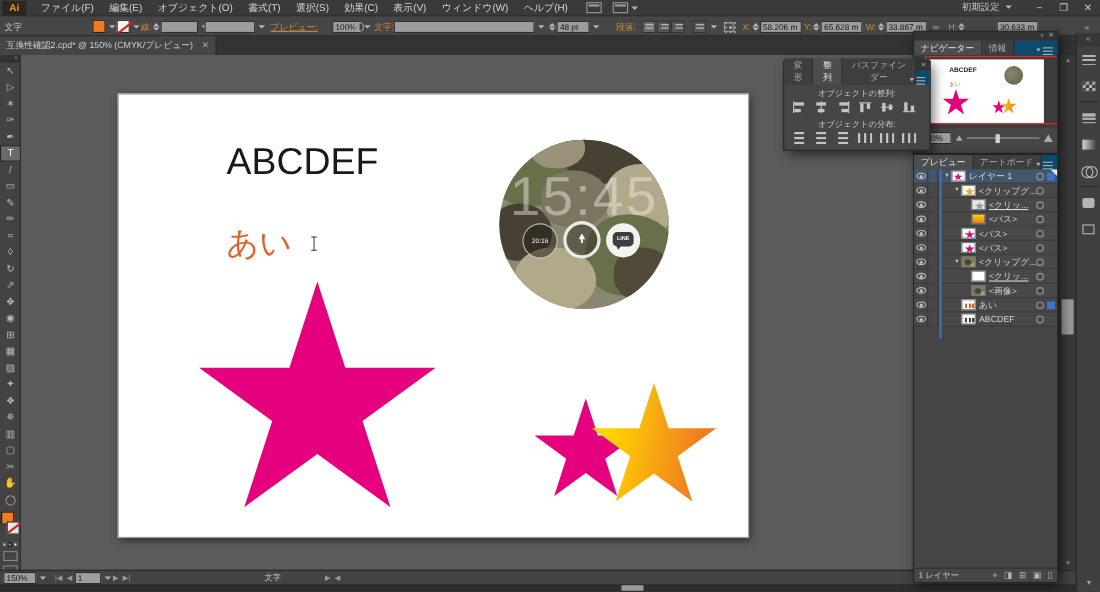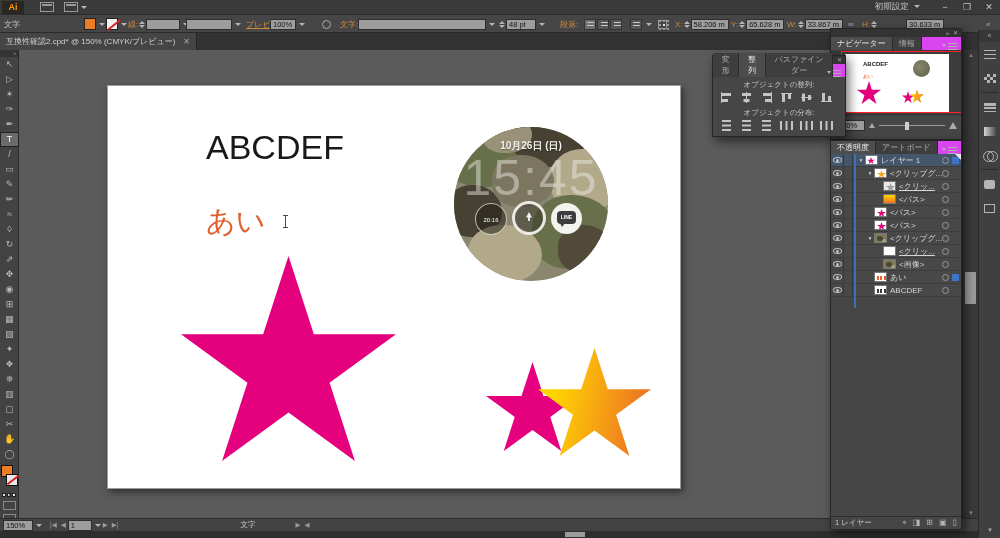--- a/index.html
+++ b/index.html
@@ -122,21 +122,21 @@
 .dk-transparency{width:13px;height:9px;position:relative;}
 .dk-transparency::before,.dk-transparency::after{content:"";position:absolute;top:0;width:9px;height:9px;border:1px solid #b5b5b5;border-radius:50%;}
 .dk-transparency::before{left:0;}.dk-transparency::after{left:4px;}
 .dk-appearance{width:11px;height:9px;background:#b5b5b5;border-radius:2px;}
 .dk-styles{width:11px;height:9px;border:1.5px solid #b5b5b5;}
 .dock-bottom{position:absolute;bottom:4px;left:0;width:22px;text-align:center;color:#aaa;font-size:7px;}
 
 
 .panel{position:absolute;background:#464646;border:1px solid #262626;box-shadow:3px 4px 10px rgba(0,0,0,.55);}
 .phead{height:8px;background:#333;display:flex;justify-content:flex-end;align-items:center;gap:4px;padding:0 3px;color:#aaa;font-size:6px;line-height:8px;}
-.ptabs{height:13px;background:#d946ef;display:flex;align-items:flex-end;}
+.ptabs{height:13px;background:#0c4a6e;display:flex;align-items:flex-end;}
 .ptab{padding:1px 6px 1px;font-size:8px;color:#ababab;background:#3e3e3e;border-right:1px solid #2c2c2c;}
 .ptab.active{background:#4d4d4d;color:#e6e6e6;}
 .pm{margin-left:auto;margin-right:4px;margin-bottom:3px;width:9px;height:1px;background:#b0b0b0;box-shadow:0 -3px 0 #b0b0b0,0 3px 0 #b0b0b0;position:relative;}
 .pm::before{content:"";position:absolute;left:-6px;top:-2px;border-left:2.5px solid transparent;border-right:2.5px solid transparent;border-top:3px solid #b0b0b0;}
 
 
 #nav-panel{left:830px;top:28px;width:132px;height:112px;}
 .nav-preview{position:relative;height:66px;background:#3c3c3c;overflow:hidden;}
 .nav-board{position:absolute;left:14px;top:4px;width:104px;height:58px;background:#fff;}
 .nv-abc{position:absolute;left:18px;top:7px;font-size:6px;font-weight:bold;color:#222;}
@@ -193,20 +193,31 @@
 .lfico{margin-left:6px;color:#b5b5b5;font-size:8px;line-height:12px;}
 .lf-spacer{flex:1;}
 </style>
 </head>
 <body>
 
 <div id="app">
 
   <div class="menubar">
     <div class="ailogo">Ai</div>
+    <div id="menu-items" style="display:flex;">
+        <span class="menu-item">ファイル(F)</span>
+        <span class="menu-item">編集(E)</span>
+        <span class="menu-item">オブジェクト(O)</span>
+        <span class="menu-item">書式(T)</span>
+        <span class="menu-item">選択(S)</span>
+        <span class="menu-item">効果(C)</span>
+        <span class="menu-item">表示(V)</span>
+        <span class="menu-item">ウィンドウ(W)</span>
+        <span class="menu-item">ヘルプ(H)</span>
+      </div>
     <span class="appbar-ico"></span>
     <span class="appbar-ico"></span>
       <span class="caret"></span>
     <div class="mb-right">
       <span class="workspace"><span>初期設定</span> <span class="caret"></span></span>
       <span class="winbtn">−</span>
       <span class="winbtn">❐</span>
       <span class="winbtn">✕</span>
     </div>
   </div>
@@ -232,21 +243,21 @@
       <span class="fld" style="width:34px;"></span>
         <span class="caret"></span>
       </div>
     <div class="cb" style="left:186px;">
         <span class="fld" style="width:46px;"></span>
         <span class="caret"></span>
       </div>
     <div class="cb" style="left:246px;">
         <span class="olbl" style="text-decoration:underline;">プレビュー:</span>
       </div>
-    <div class="cb" style="left:270px;align-items:center;">
+    <div class="cb" style="left:302px;align-items:center;">
         <span class="fld" style="width:26px;">100%</span>
         <span class="caret"></span>
       </div>
     <div class="cb" style="left:322px;">
         <span class="stylecirc"></span>
       </div>
     <div class="cb" style="left:340px;">
         <span class="olbl">文字:</span>
       </div>
     <div class="cb" style="left:358px;">
@@ -376,21 +387,20 @@
       <div class="watch">
         <b></b>
           <b></b>
           <b></b>
           <b></b>
           <b></b>
           <b></b>
           <b></b>
           <b></b>
           <b></b>
-        <div class="w-date">10月26日 (日)</div>
         <div class="w-time">15:45</div>
         <div class="comp comp-a">20:16</div>
         <div class="comp comp-b"></div>
         <div class="comp comp-c">
             <i>LINE</i>
           </div>
       </div>
       <div class="smallpink star"></div>
       <div class="gradstar star"></div>
     </div>
@@ -555,21 +565,21 @@
         <svg width="13" height="11" class="alsvg">
           <rect x="0" y="1" width="2" height="9" fill="#c4c4c4"></rect>
           <rect x="5.5" y="1" width="2" height="9" fill="#c4c4c4"></rect>
           <rect x="11" y="1" width="2" height="9" fill="#c4c4c4"></rect>
         </svg>
       </div>
   </div>
 
   <div class="panel" id="layers-panel">
     <div class="ptabs">
-      <span class="ptab active">不透明度</span>
+      <span class="ptab active">プレビュー</span>
       <span class="ptab">アートボード</span>
       <span class="pm"></span>
     </div>
     <div class="lrows" id="layer-rows">
         <div class="lrow sel">
           <span class="eyecell">
             <span class="eye"></span>
           </span>
           <span class="editcell"></span>
           <span style="display: flex; align-items: center; flex: 1 1 0%; overflow: hidden; padding-left: 4px;">

